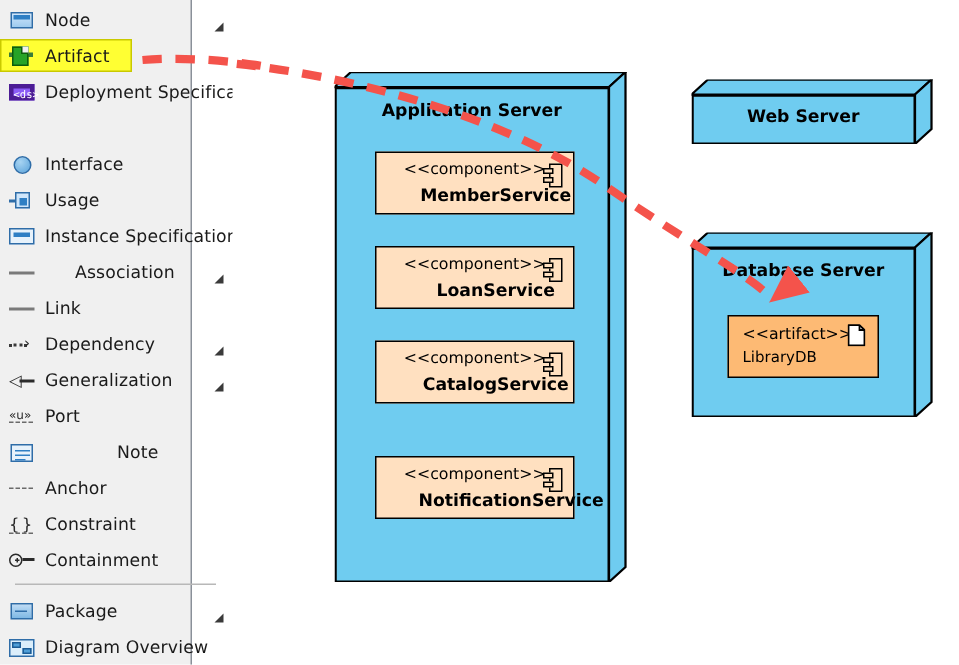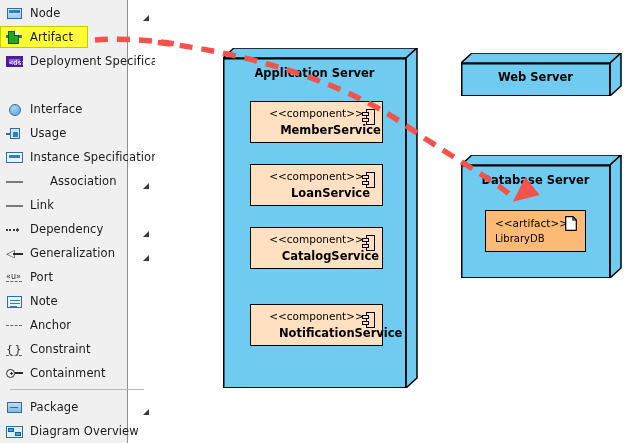--- a/index.html
+++ b/index.html
@@ -232,21 +232,21 @@
     </div>
 
     <div class="pal-item" style="top:266px;">
       <span class="pal-ico">
         <span class="ico-usage">«u»</span>
         <span class="ico-anchor" style="top:12px;"></span>
       </span>
       <span class="pal-label">Port</span>
     </div>
 
-    <div class="pal-item" style="top:290px;">
+    <div class="pal-item" style="top:290px;gap:48px;">
       <span class="pal-ico">
         <span class="ico-note">
             <b style="top:3px;width:10px;"></b>
             <b style="top:6px;width:10px;"></b>
             <b style="top:9px;width:7px;"></b>
           </span>
       </span>
       <span class="pal-label">Note</span>
     </div>
 

